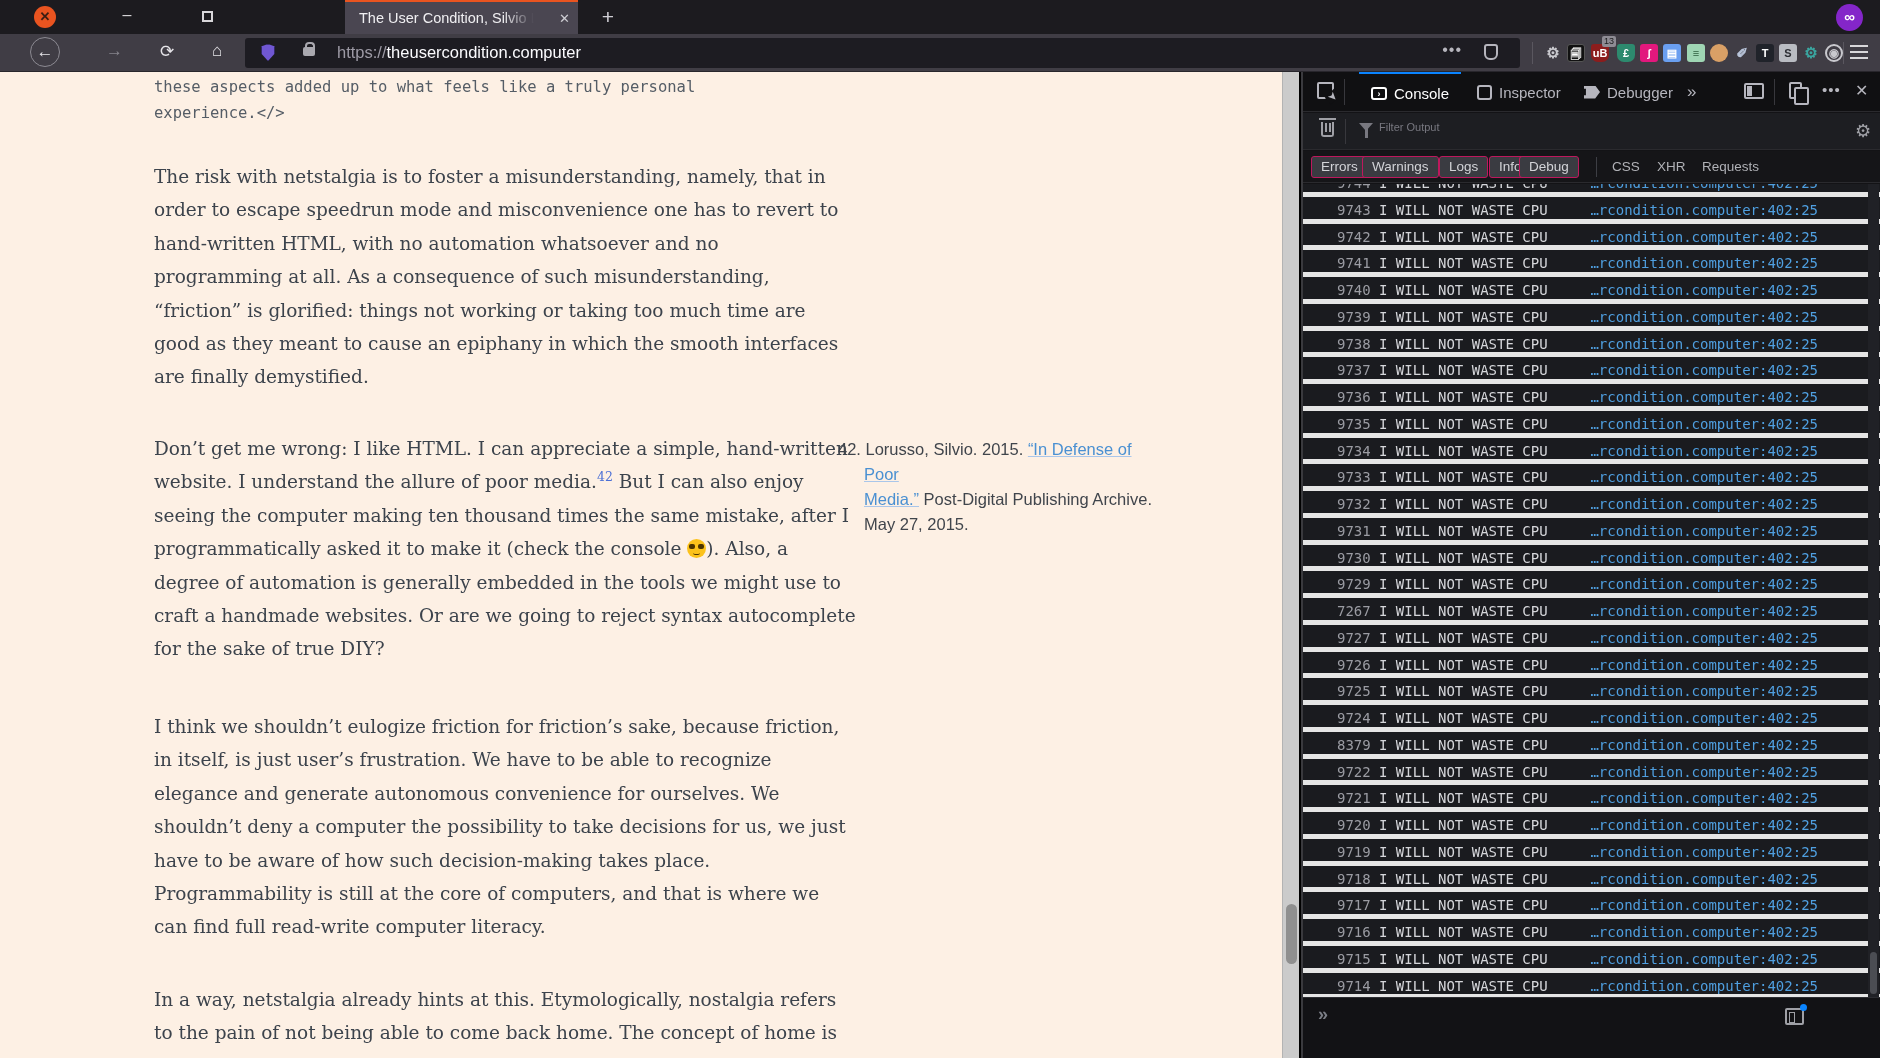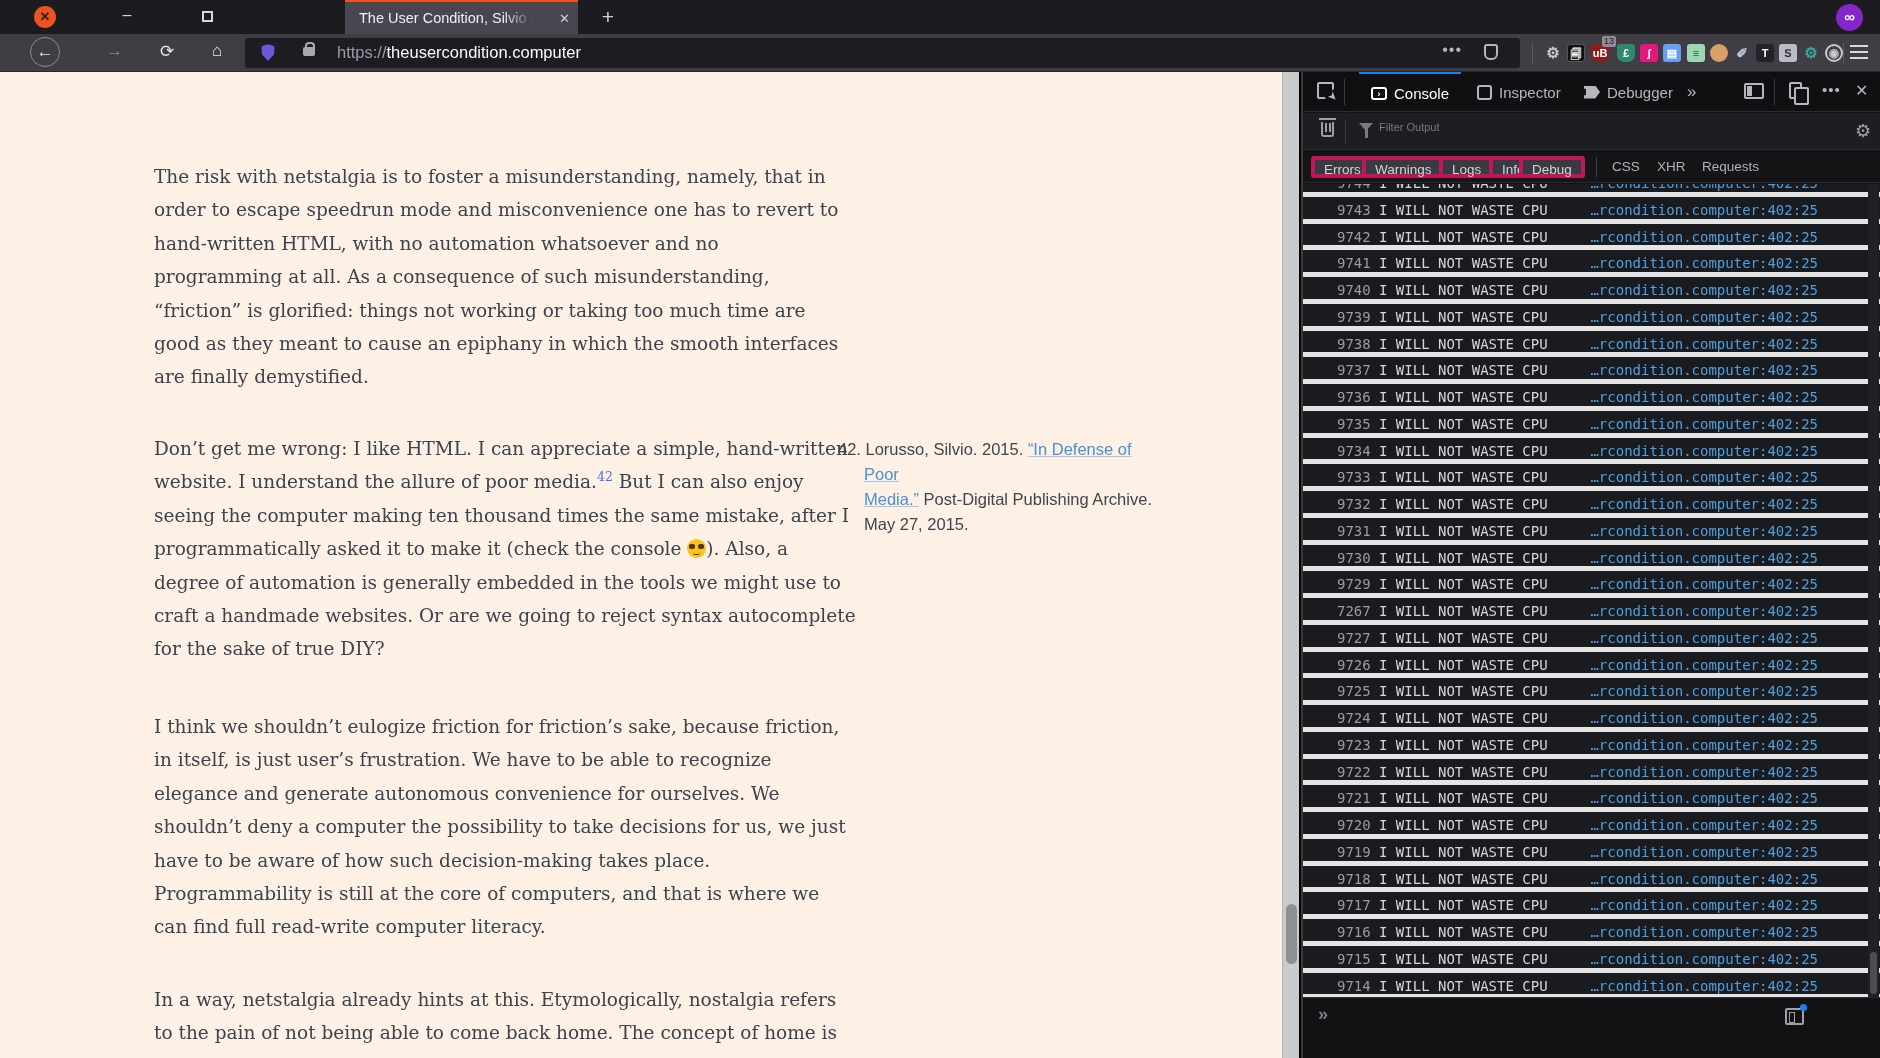--- a/index.html
+++ b/index.html
@@ -76,21 +76,21 @@
   .dt-filter { position:absolute; left:0; top:41px; width:100%; height:37px; background:#1d1e22; border-bottom:1px solid #2a2a2e; }
   .icon-trash { position:absolute; left:18px; top:9px; width:13px; height:15px; border:2px solid #9fa0a6; border-top:none; border-radius:0 0 3px 3px; }
   .icon-trash::before { content:""; position:absolute; left:-4px; top:-4px; width:17px; height:2px; background:#9fa0a6; }
   .icon-trash::after { content:""; position:absolute; left:2px; top:1px; width:1.5px; height:9px; background:#9fa0a6; box-shadow:4px 0 0 #9fa0a6; }
   .icon-funnel { position:absolute; left:56px; top:10px; width:0; height:0; border-left:7px solid transparent; border-right:7px solid transparent; border-top:8px solid #787880; }
   .icon-funnel::after { content:""; position:absolute; left:-1.5px; top:-3px; width:3px; height:10px; background:#787880; }
   .filter-ph { position:absolute; left:76px; top:8px; font-size:11px; color:#787880; }
   .icon-gear { position:absolute; left:552px; top:7px; font-size:18px; color:#9fa0a6; }
 
   .dt-pills { position:absolute; left:0; top:79px; width:100%; height:32px; background:#151518; border-bottom:1px solid #2a2a2e; }
-  .pill { position:absolute; top:5px; height:22px; background:#3a3b41; border:4px solid #be185d; border-radius:3px; color:#d3d4d8; font-size:13.5px; line-height:20px; padding:0 9px; }
+  .pill { position:absolute; top:5px; height:22px; background:#3a3b41; border:1px solid #be185d; border-radius:3px; color:#d3d4d8; font-size:13.5px; line-height:20px; padding:0 9px; }
   .cat { position:absolute; top:8px; color:#b0b1b6; font-size:13.5px; }
   .pill-sep { position:absolute; left:293px; top:6px; width:1px; height:20px; background:#3d3e44; }
 
   .dt-output { position:absolute; left:0; top:112px; width:100%; height:813px; background:#1a1b1f; overflow:hidden; }
   .crow { height:26.75px; border-bottom:5px solid #e5e5e5; font-family:"DejaVu Sans Mono", monospace; font-size:14px; line-height:26px; position:relative; white-space:nowrap; }
   .crow .num { position:absolute; left:34px; color:#9b9ca3; }
   .crow .msg { position:absolute; left:76px; color:#d5d6da; }
   .crow .loc { position:absolute; right:62px; color:#4f9fe0; }
   .dt-scroll { position:absolute; left:565px; top:112px; width:11px; height:813px; background:#202126; }
   .dt-thumb { position:absolute; left:2px; top:768px; width:7px; height:42px; background:#4b4d53; border-radius:4px; }
@@ -147,20 +147,22 @@
   <div class="ext" style="left:1779px; background:#b9bcc2; color:#2b2d33;">S</div>
   <div class="ext" style="left:1802px; color:#3aa6a0; font-size:15px;">⚙</div>
   <div class="ext" style="left:1825px; border:2px solid #c9c9ce; border-radius:50%; color:#c9c9ce; line-height:14px; font-size:12px;">◉</div>
   <div class="tb-sep" style="left:1843px;"></div>
   <div class="hamburger"></div>
 </div>
 
 <div class="content">
 
   <div class="webpage">
+    <div class="codehead">these aspects added up to what feels like a truly personal
+experience.&lt;/&gt;</div>
     <div class="para p1">The risk with netstalgia is to foster a misunderstanding, namely, that in
 order to escape speedrun mode and misconvenience one has to revert to
 hand-written HTML, with no automation whatsoever and no
 programming at all. As a consequence of such misunderstanding,
 “friction” is glorified: things not working or taking too much time are
 good as they meant to cause an epiphany in which the smooth interfaces
 are finally demystified.</div>
     <div class="para p2"><span>Don’t get me wrong: I like HTML. I can appreciate a simple, hand-written
 website. I understand the allure of poor media.</span><span class="sup42">42</span><span> But I can also enjoy
 seeing the computer making ten thousand times the same mistake, after I
@@ -353,21 +355,21 @@
     <span class="loc">…rcondition.computer:402:25</span>
   </div>
 
   <div class="crow">
     <span class="num">9724</span>
     <span class="msg">I WILL NOT WASTE CPU</span>
     <span class="loc">…rcondition.computer:402:25</span>
   </div>
 
   <div class="crow">
-    <span class="num">9723</span>
+    <span class="num">8379</span>
     <span class="msg">I WILL NOT WASTE CPU</span>
     <span class="loc">…rcondition.computer:402:25</span>
   </div>
 
   <div class="crow">
     <span class="num">9722</span>
     <span class="msg">I WILL NOT WASTE CPU</span>
     <span class="loc">…rcondition.computer:402:25</span>
   </div>
 

